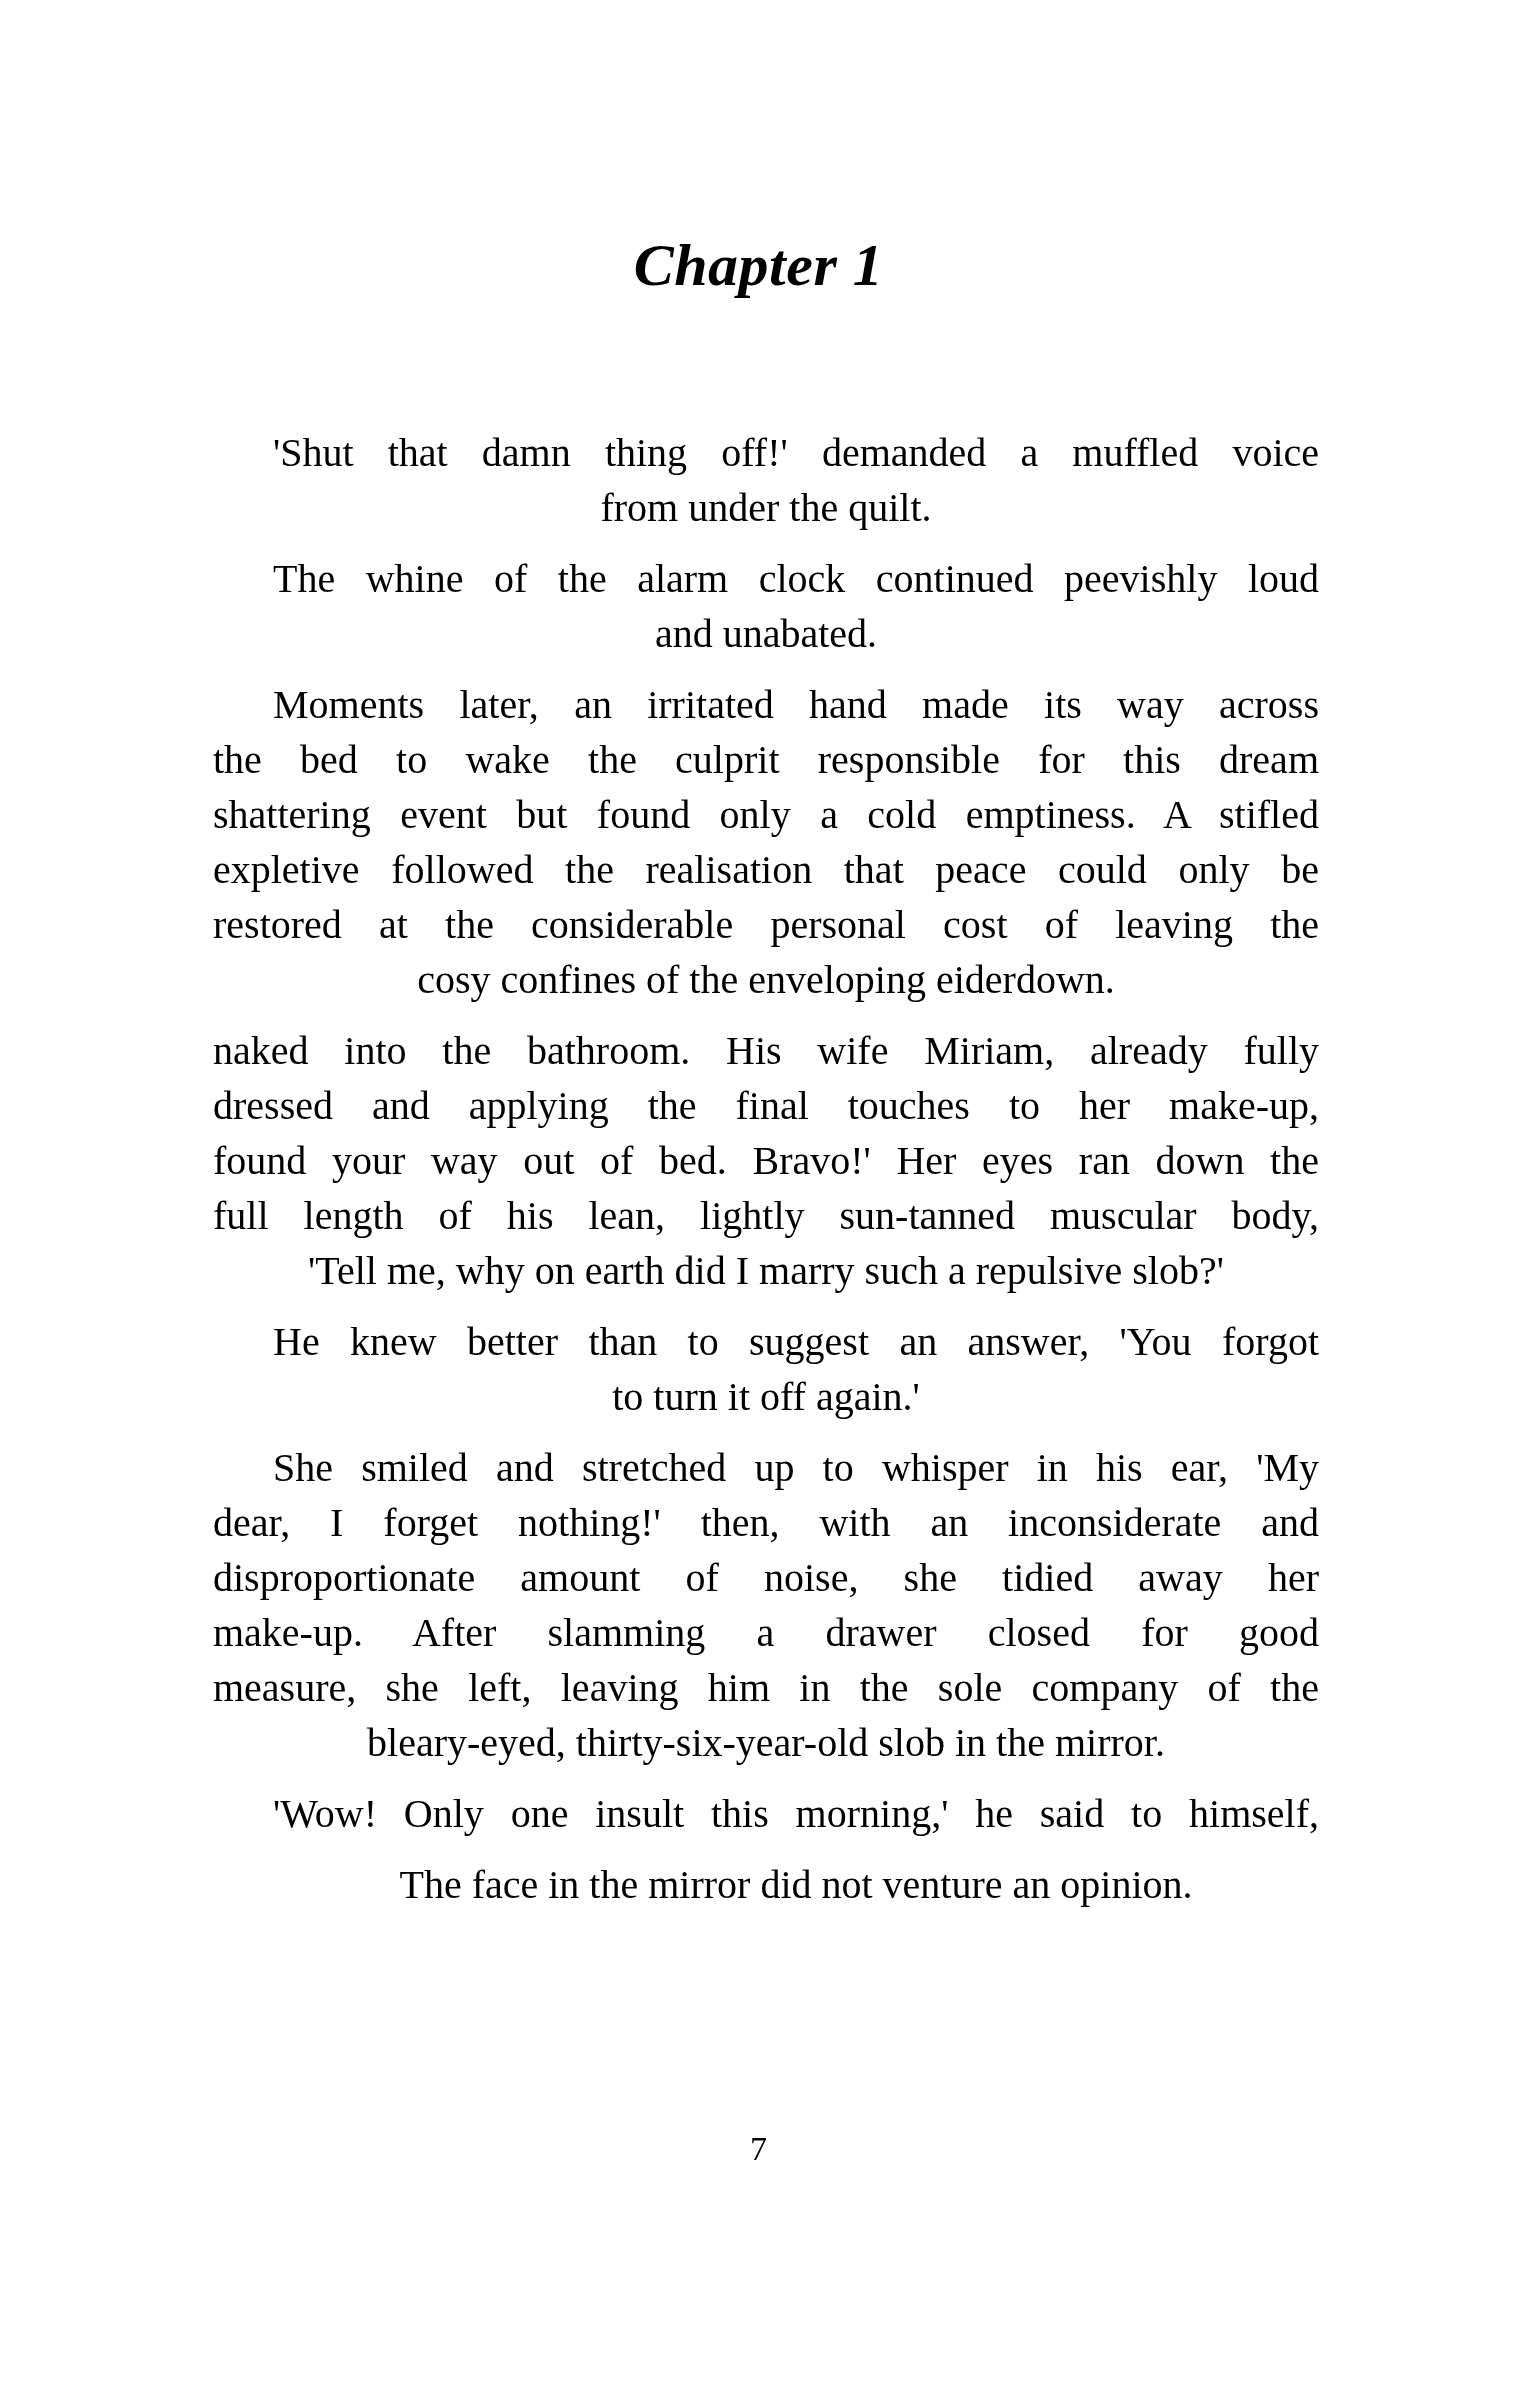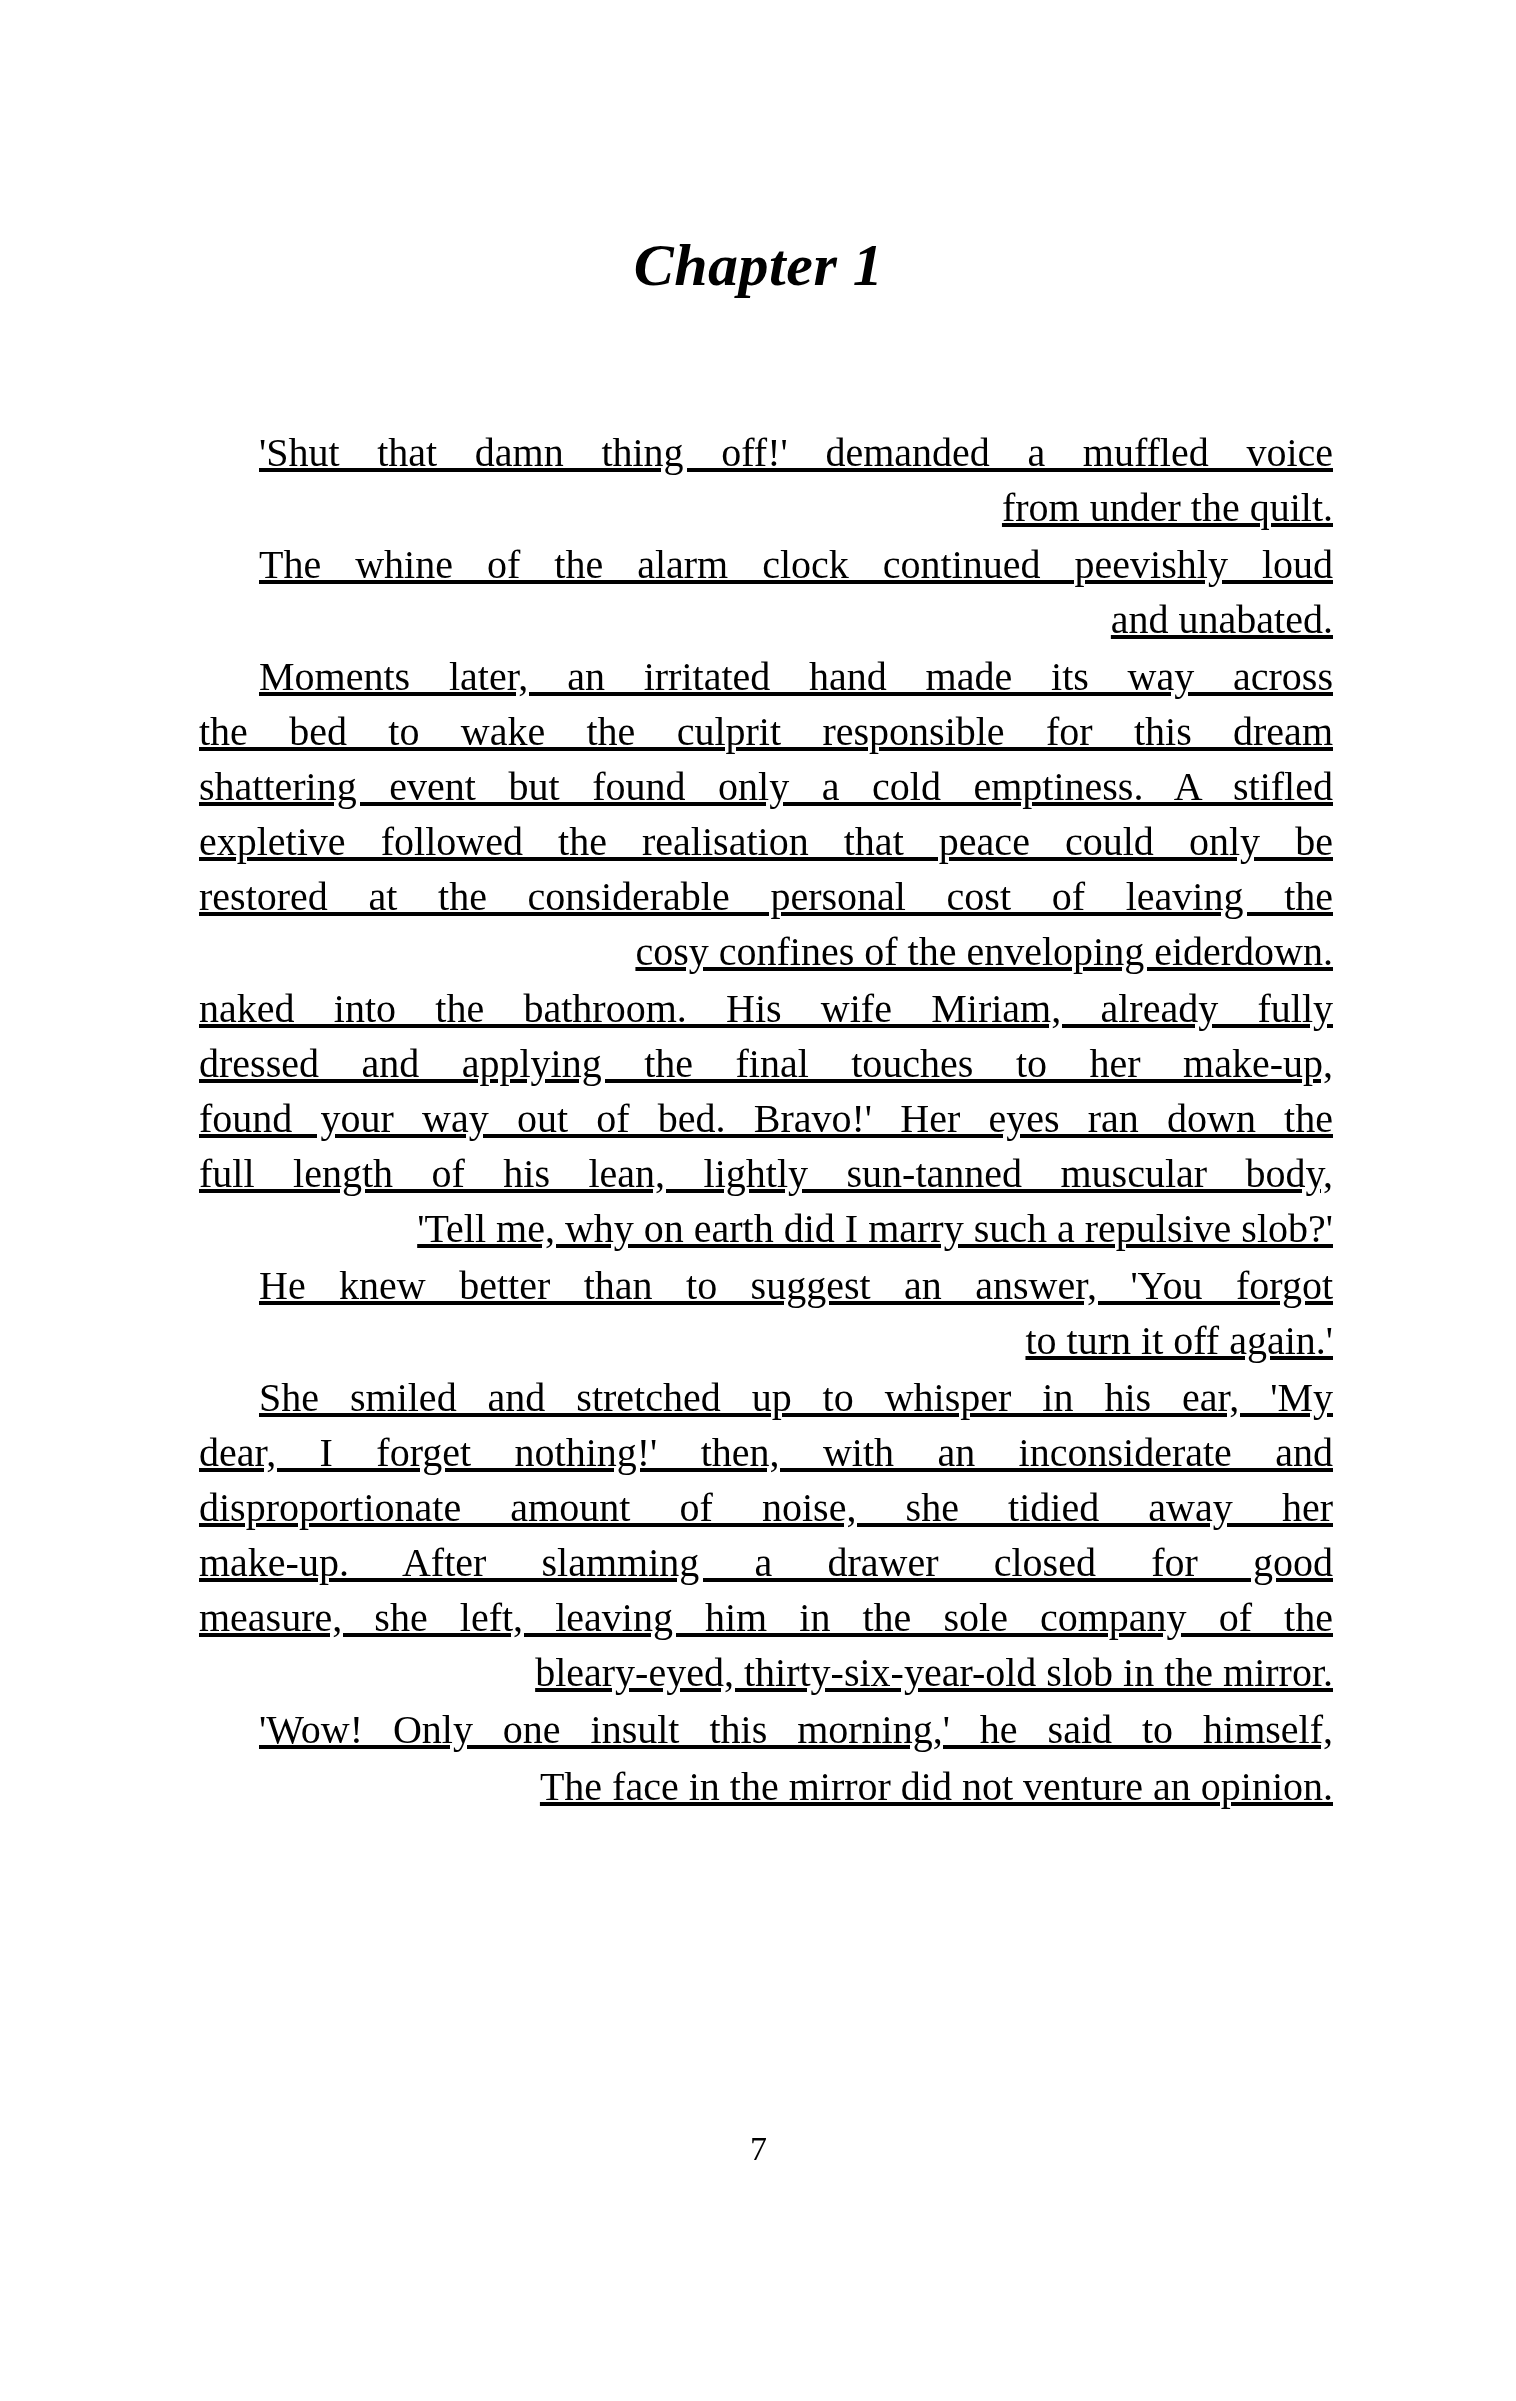--- a/index.html
+++ b/index.html
@@ -25,26 +25,25 @@
     letter-spacing: 0.5px;
     font-style: italic;
   }
   .text-body {
     margin: 130px 182px 0 197px;
     font-size: 40px;
     line-height: 55px;
     letter-spacing: 0px;
   }
   .para {
-    margin: 2px;
+    margin: 16px;
     padding: 0;
-    text-decoration: underline;
   }
   .line {
-    text-align: right;
+    text-align: center;
   }
   .line.just {
     text-align: justify;
     text-align-last: justify;
   }
   .line.indent {
     text-indent: 60px;
   }
   .page-number {
     position: absolute;

